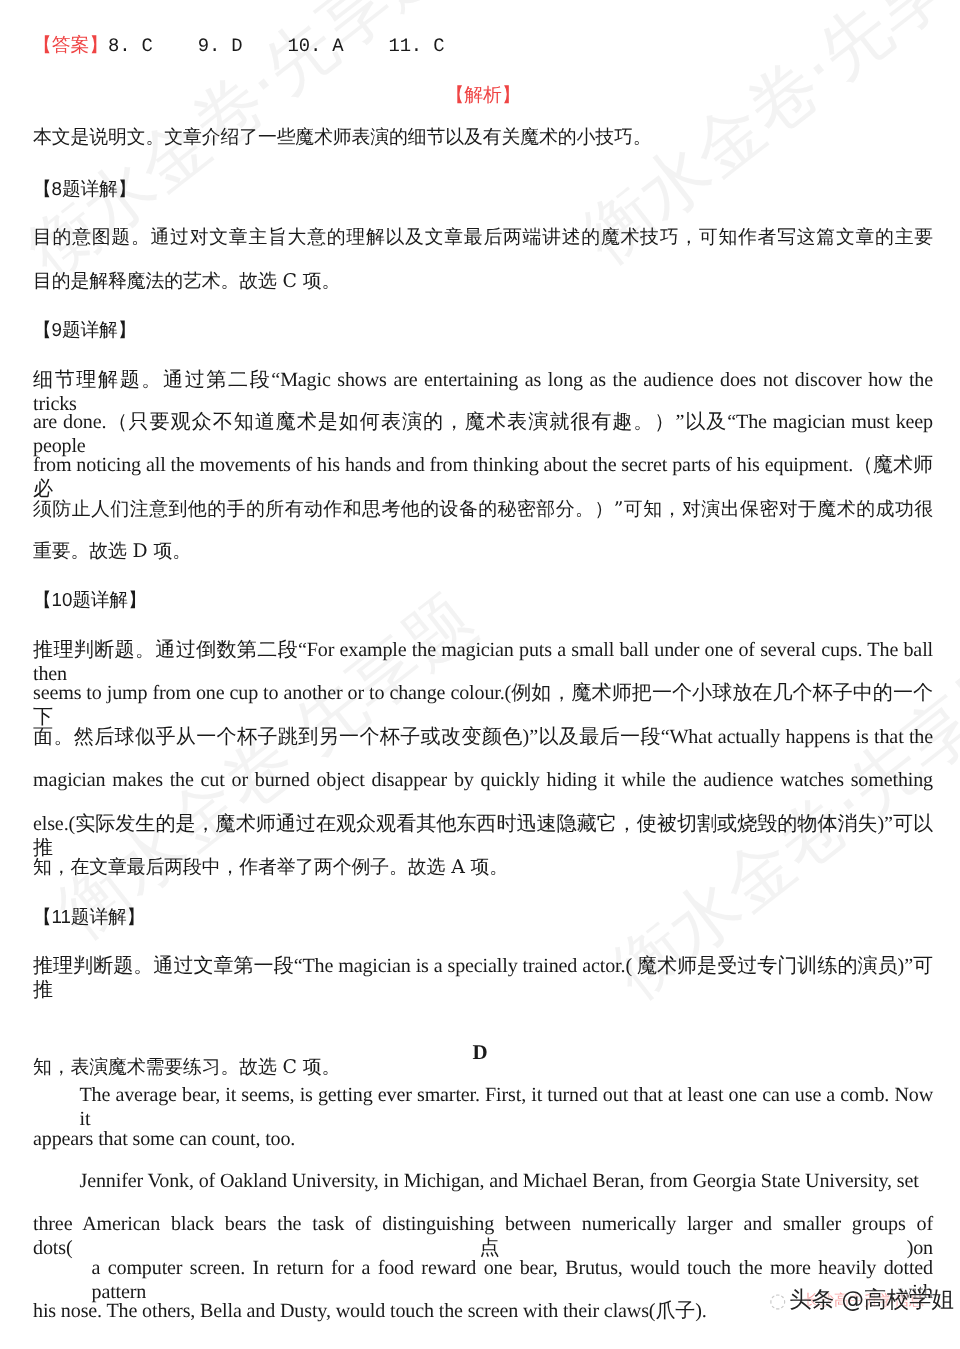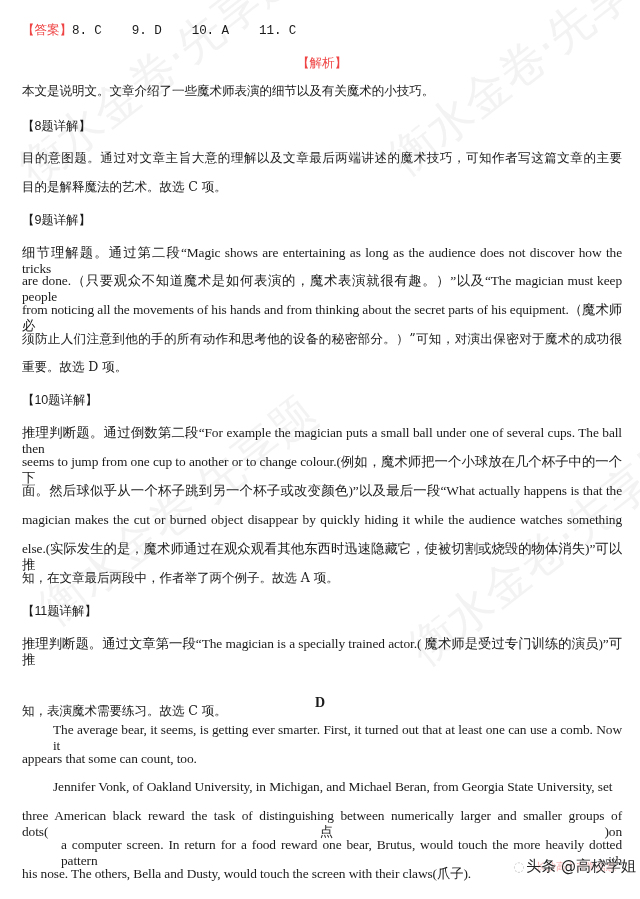--- a/index.html
+++ b/index.html
@@ -70,21 +70,21 @@
   <div class="line heading" style="top:603px;">
     <span class="num">【11</span><span class="zh">题详解】</span>
   </div>
   <div class="line justify en" style="top:636px;">推理判断题。通过文章第一段“The magician is a specially trained actor.( 魔术师是受过专门训练的演员)”可推</div>
   <div class="line" style="top:703px;">知，表演魔术需要练习。故选 C 项。</div>
 
   <div class="title-d" style="top:695px;">D</div>
   <div class="line justify en" style="top:722px; left:53px;">The average bear, it seems, is getting ever smarter. First, it turned out that at least one can use a comb. Now it</div>
   <div class="line en" style="top:751px;">appears that some can count, too.</div>
   <div class="line en" style="top:779px; left:53px;">Jennifer Vonk, of Oakland University, in Michigan, and Michael Beran, from Georgia State University, set</div>
-  <div class="line justify en" style="top:808px;">three American black reward the task of distinguishing between numerically larger and smaller groups of dots(点)on</div>
+  <div class="line justify en" style="top:808px;">three American black bears the task of distinguishing between numerically larger and smaller groups of dots(点)on</div>
   <div class="line justify en" style="top:837px;margin-left:39px;">a computer screen. In return for a food reward one bear, Brutus, would touch the more heavily dotted pattern with</div>
   <div class="line en" style="top:866px;">his nose. The others, Bella and Dusty, would touch the screen with their claws(爪子).</div>
 
   <div class="brand">
     <span class="wechat">◌</span><span class="faint" style="position:absolute; right:20px; bottom:2px; opacity:0.5;">长沙高中升学信息</span><span style="position:relative;">头条 @高校学姐</span>
   </div>
 
 </div>
 
 </body></html>

